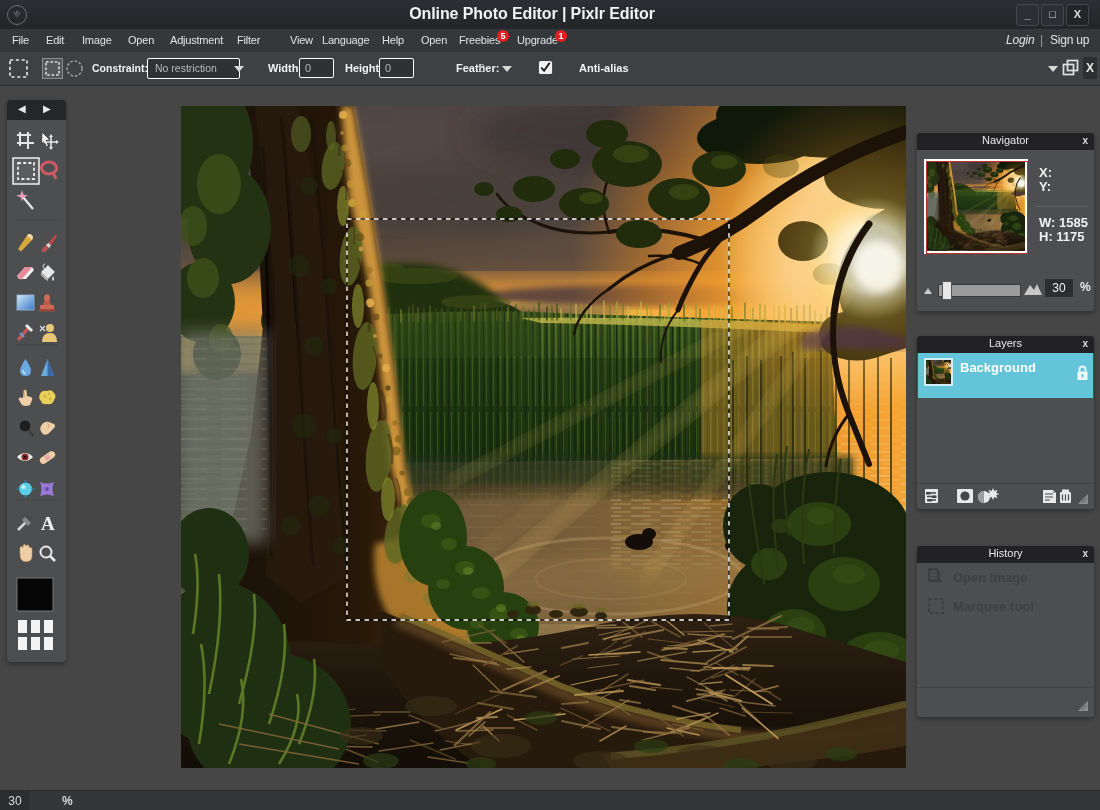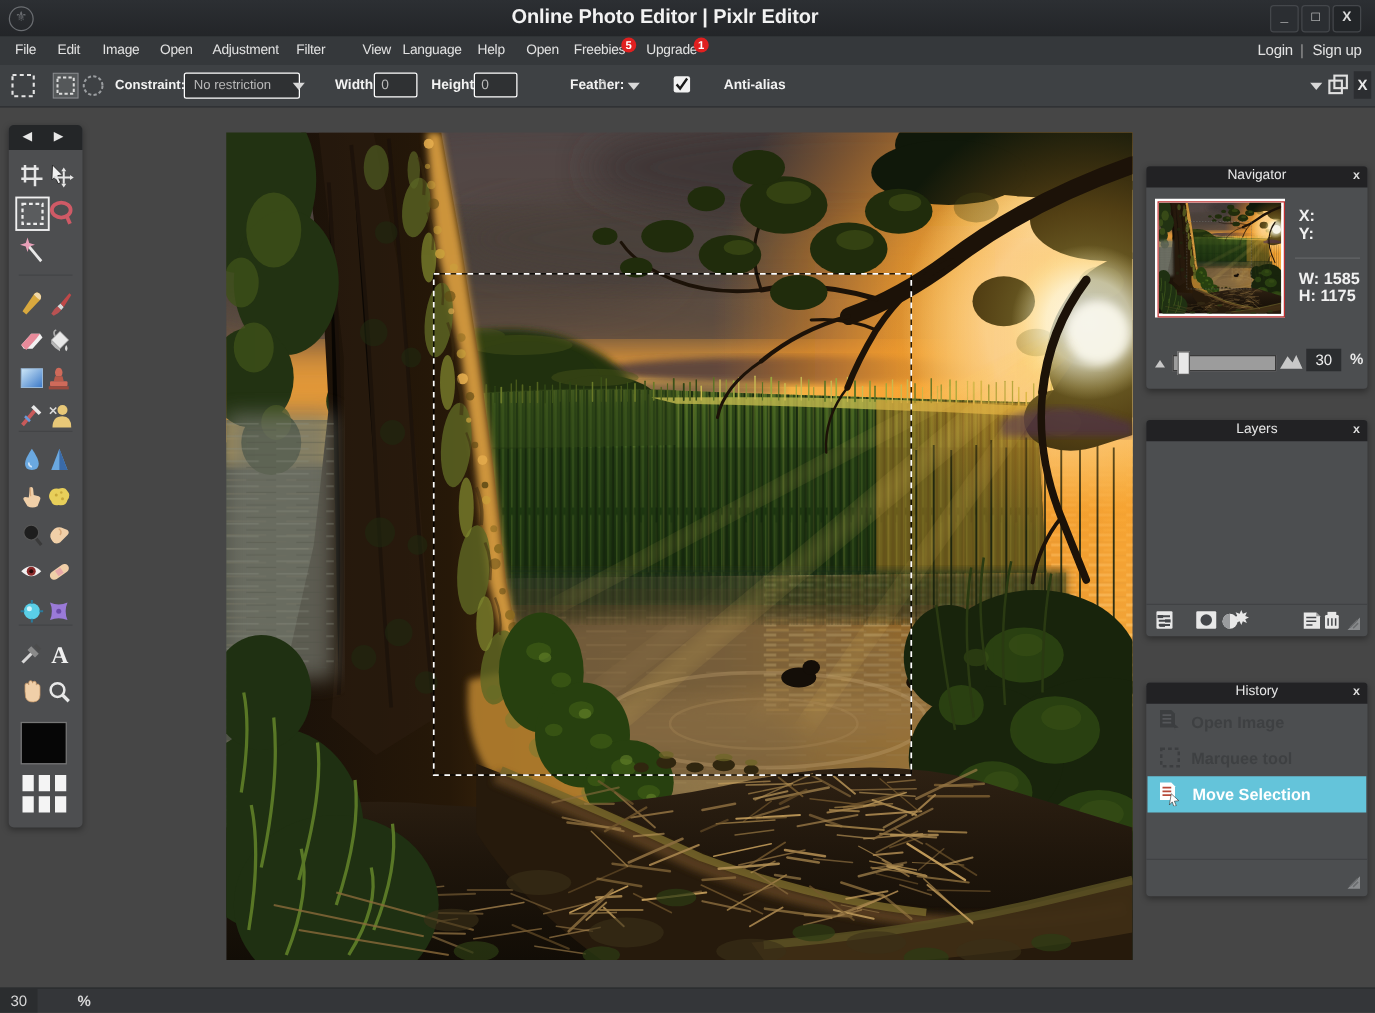--- a/index.html
+++ b/index.html
@@ -56,21 +56,21 @@
   <span class="menu" style="left:170px;">Adjustment</span>
   <span class="menu" style="left:237px;">Filter</span>
   <span class="menu" style="left:290px;">View</span>
   <span class="menu" style="left:322px;">Language</span>
   <span class="menu" style="left:382px;">Help</span>
   <span class="menu" style="left:421px;">Open</span>
   <span class="menu" style="left:459px;">Freebies</span>
   <span class="badge" style="left:497px;">5</span>
   <span class="menu" style="left:517px;">Upgrade</span>
   <span class="badge" style="left:555px;">1</span>
-  <span class="menu" style="left:1006px;font-size:12px;">Login</span>
+  <span class="menu" style="left:1006px;font-size:12px;font-style:italic;">Login</span>
   <span class="menu" style="left:1040px;color:#999;font-size:12px;">|</span>
   <span class="menu" style="left:1050px;font-size:12px;">Sign up</span>
 </div>
 
 <div class="abs" id="optbar">
   <svg class="abs" style="left:8px;top:6px;" width="21" height="21" viewBox="0 0 21 21">
     <rect x="2" y="2" width="17" height="17" fill="none" stroke="#e4e4e4" stroke-width="1.7" stroke-dasharray="3.2 2.6"></rect>
   </svg>
   <svg class="abs" style="left:42px;top:6px;" width="21" height="21" viewBox="0 0 21 21">
     <rect x="0.5" y="0.5" width="20" height="20" fill="#55585a" stroke="#8a8d90"></rect>
@@ -295,20 +295,35 @@
   <div class="abs" style="left:25px;top:148px;width:8px;height:17px;background:#e8e8e8;border:1px solid #555;"></div>
   <svg class="abs" style="left:106px;top:146px;" width="20" height="17">
       <path d="M1 16 L7 6 L11 11 L14 5 L19 16 Z" fill="#c8c8c8"></path>
     </svg>
   <div class="abs" style="left:128px;top:146px;width:28px;height:18px;background:#2b2d2f;color:#f0f0f0;font-size:12px;text-align:center;line-height:18px;">30</div>
   <div class="abs" style="left:163px;top:147px;color:#e8e8e8;font-size:12px;font-weight:bold;">%</div>
 </div>
 
 <div class="panel" style="top:336px;height:173px;">
   <div class="phead">Layers<span class="px">x</span></div>
+  <div class="abs" style="left:1px;top:17px;width:175px;height:45px;background:#64c4da;">
+    <div class="abs" style="left:6px;top:5px;width:29px;height:28px;background:#cfeef5;">
+      <div class="abs" style="left:2px;top:2px;width:25px;height:24px;overflow:hidden;background:#222;">
+        <svg width="25" height="24" viewBox="0 0 725 662" preserveAspectRatio="none">
+            <use href="#photoArt"></use>
+          </svg>
+      </div>
+    </div>
+    <div class="abs" style="left:42px;top:7px;color:#fff;font-size:13px;font-weight:bold;">Background</div>
+    <svg class="abs" style="left:158px;top:12px;" width="13" height="16" viewBox="0 0 13 16">
+      <rect x="1.5" y="6.5" width="10" height="8.5" rx="1" fill="#eef8fa"></rect>
+      <path d="M3.5 6.5 V4.5 Q3.5 1.5 6.5 1.5 Q9.5 1.5 9.5 4.5 V6.5" fill="none" stroke="#eef8fa" stroke-width="1.8"></path>
+      <rect x="5.6" y="9" width="1.8" height="3.5" fill="#64c4da"></rect>
+    </svg>
+  </div>
   <div class="abs" style="left:0;top:147px;width:177px;height:1px;background:#404244;"></div>
   <svg class="abs" style="left:8px;top:152px;" width="162" height="17" viewBox="0 0 162 17">
     <g fill="#e8e8e8">
       <rect x="0" y="1" width="13" height="14" rx="1"></rect>
       <path d="M2 5 H11 M2 8.5 H11 M2 12 H11" stroke="#44464a" stroke-width="1.6"></path>
       <rect x="1" y="4" width="4.5" height="2.5" fill="#44464a"></rect>
       <rect x="7" y="7.5" width="4.5" height="2.5" fill="#44464a"></rect>
       <rect x="2.5" y="11" width="4.5" height="2.5" fill="#44464a"></rect>
     </g>
     <g fill="#e8e8e8">
@@ -345,28 +360,20 @@
       <path d="M3 5 H10 M3 8 H10 M3 11 H10" stroke="#55575a" stroke-width="1.4"></path>
       <path d="M10 10 L16 15 L12.5 15.5 L14 18.5 Z" fill="#3c3e40"></path>
     </svg>
     <div class="abs" style="left:36px;top:7px;color:#3e4042;font-size:13px;font-weight:bold;">Open Image</div>
   </div>
   <div class="abs" style="left:0;top:46px;width:177px;height:29px;">
     <svg class="abs" style="left:10px;top:5px;" width="18" height="18" viewBox="0 0 18 18">
       <rect x="2" y="2" width="14" height="14" fill="none" stroke="#3c3e40" stroke-width="2" stroke-dasharray="3 2.4"></rect>
     </svg>
     <div class="abs" style="left:36px;top:7px;color:#3e4042;font-size:13px;font-weight:bold;">Marquee tool</div>
-  </div>
-  <div class="abs" style="left:1px;top:75px;width:175px;height:29px;background:#64c4da;">
-    <svg class="abs" style="left:9px;top:4px;" width="17" height="20" viewBox="0 0 17 20">
-      <path d="M1 1 H10 L13 4 V15 H1 Z" fill="#fff"></path>
-      <path d="M3 5 H10 M3 8 H10 M3 11 H10" stroke="#b84a3a" stroke-width="1.4"></path>
-      <path d="M10 10 L16 15.5 L12.5 16 L14 19.5 L12 20 L10.8 16.5 L8.5 19 Z" fill="#fff" stroke="#333" stroke-width="0.5"></path>
-    </svg>
-    <div class="abs" style="left:36px;top:7px;color:#fff;font-size:13px;font-weight:bold;">Move Selection</div>
   </div>
   <div class="abs" style="left:0;top:141px;width:177px;height:1px;background:#404244;"></div>
   <svg class="abs" style="right:5px;bottom:5px;" width="12" height="12">
       <path d="M11 1 L11 11 L1 11 Z" fill="#8a8c8e"></path>
       <path d="M3 9 L9 3 M5.5 9.5 L9.5 5.5" stroke="#6a6c6e" stroke-width="1.2"></path>
     </svg>
 </div>
 
 <div class="abs" id="statusbar">
   <div class="abs" style="left:0;top:0;width:30px;height:20px;background:#2b2d2f;color:#d8d8d8;font-size:12px;text-align:center;line-height:20px;">30</div>

